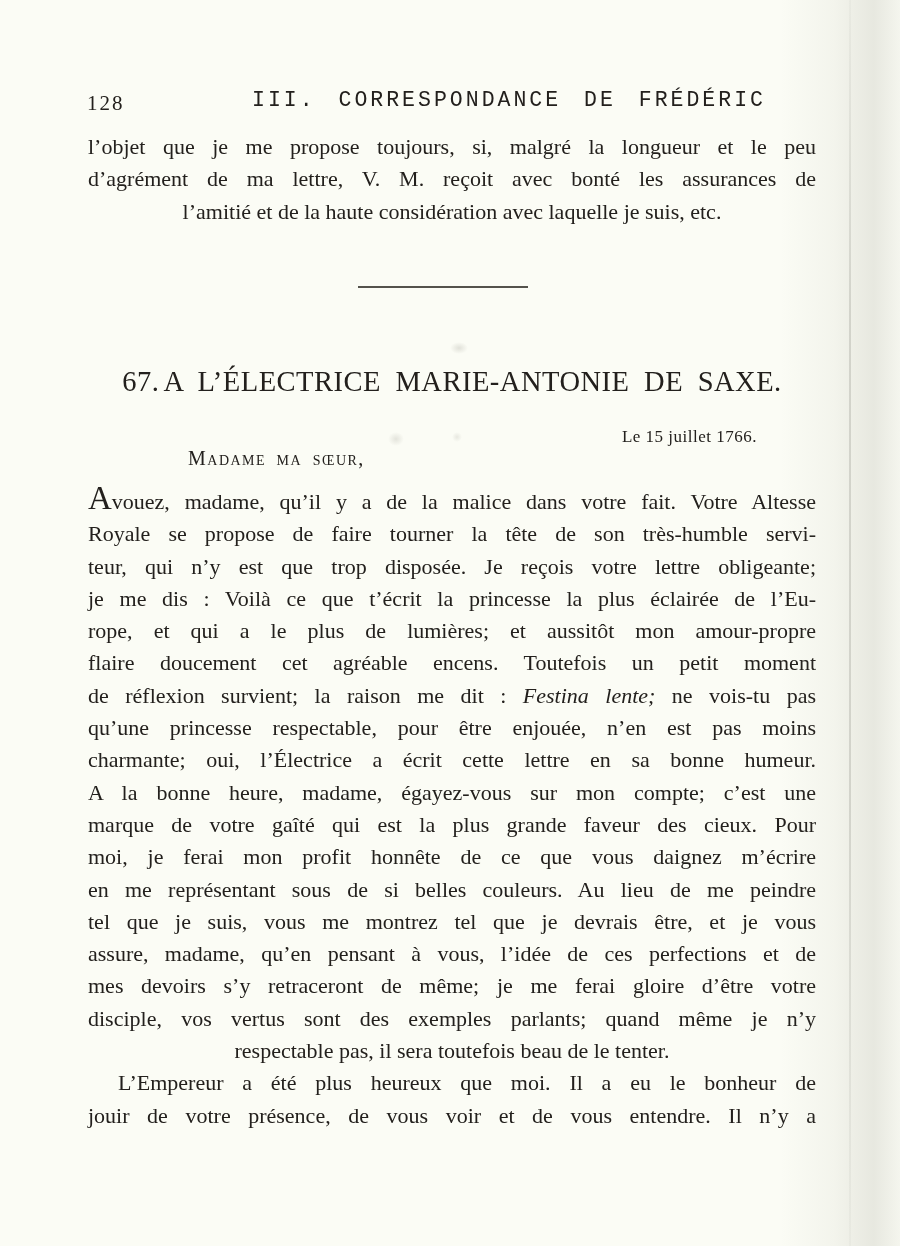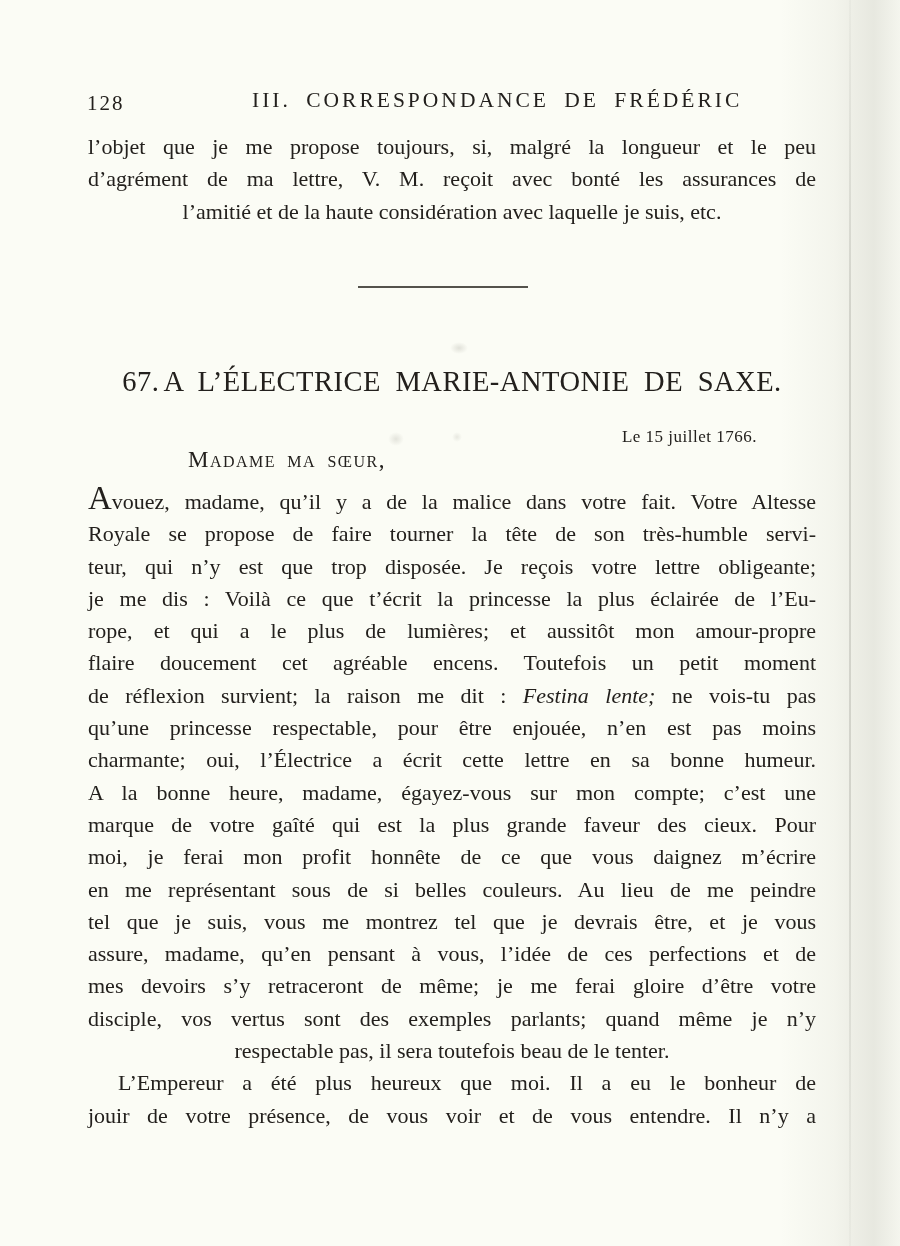--- a/index.html
+++ b/index.html
@@ -18,20 +18,21 @@
   
   .running-head { position: absolute; top: 88px; left: 0; width: 100%; height: 32px; }
   .page-number {
     position: absolute; left: 87px; top: 3px;
     font-size: 21px; letter-spacing: 2px;
   }
   .head-title {
     position: absolute; left: 252px; top: 0;
     font-size: 21.5px; letter-spacing: 3px; word-spacing: 7px;
     white-space: nowrap;
+    font-family: Liberation Mono, monospace;
   }
   
   .opening-paragraph {
     position: absolute; left: 88px; top: 131px; width: 728px;
     font-size: 22px; line-height: 32.4px;
   }
   
   .divider {
     position: absolute; left: 358px; top: 286px;
     width: 170px; height: 2px;
@@ -44,21 +45,21 @@
     font-size: 28.5px; font-weight: normal;
     letter-spacing: 0.5px; word-spacing: 7px;
   }
   .section-number { margin-right: 4px; }
   .letter-date {
     position: absolute; right: 143px; top: 427px;
     font-size: 17px; letter-spacing: 0.5px;
   }
   .salutation {
     position: absolute; left: 188px; top: 447px;
-    font-size: 23px; font-variant: small-caps;
+    font-size: 20px; font-variant: small-caps;
     letter-spacing: 1.5px; word-spacing: 4px;
   }
   
   .letter-body {
     position: absolute; left: 88px; top: 486px; width: 728px;
     font-size: 22px; line-height: 32.3px;
   }
   .line { text-align: center; }
   .line.justify { text-align: justify; text-align-last: justify; }
   .line.indent { text-indent: 30px; }

